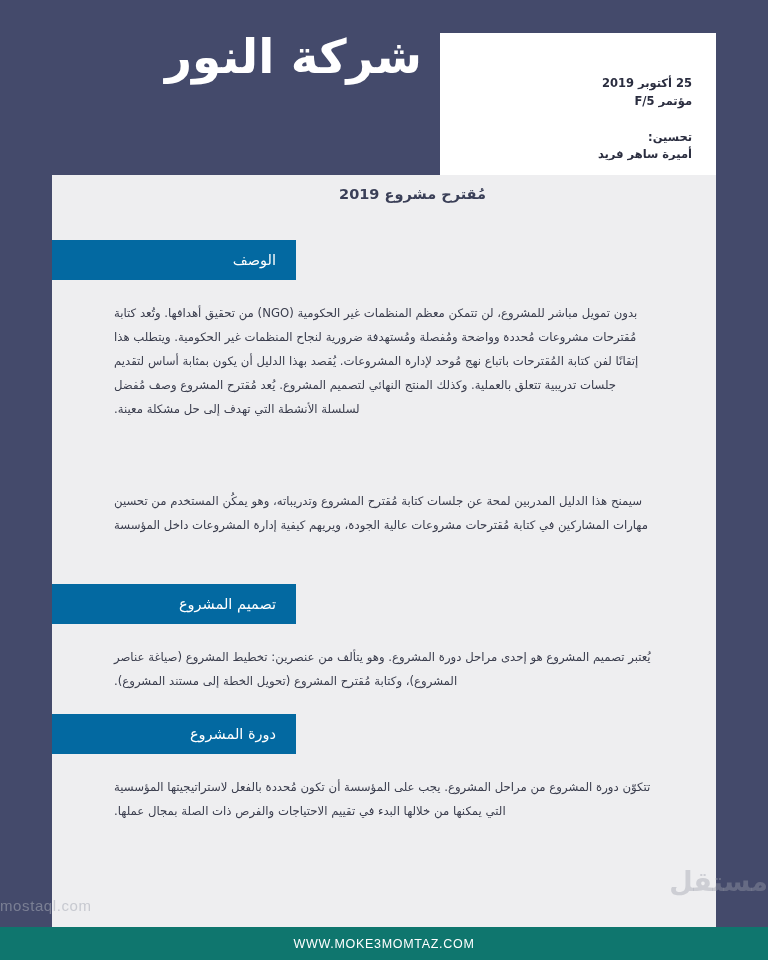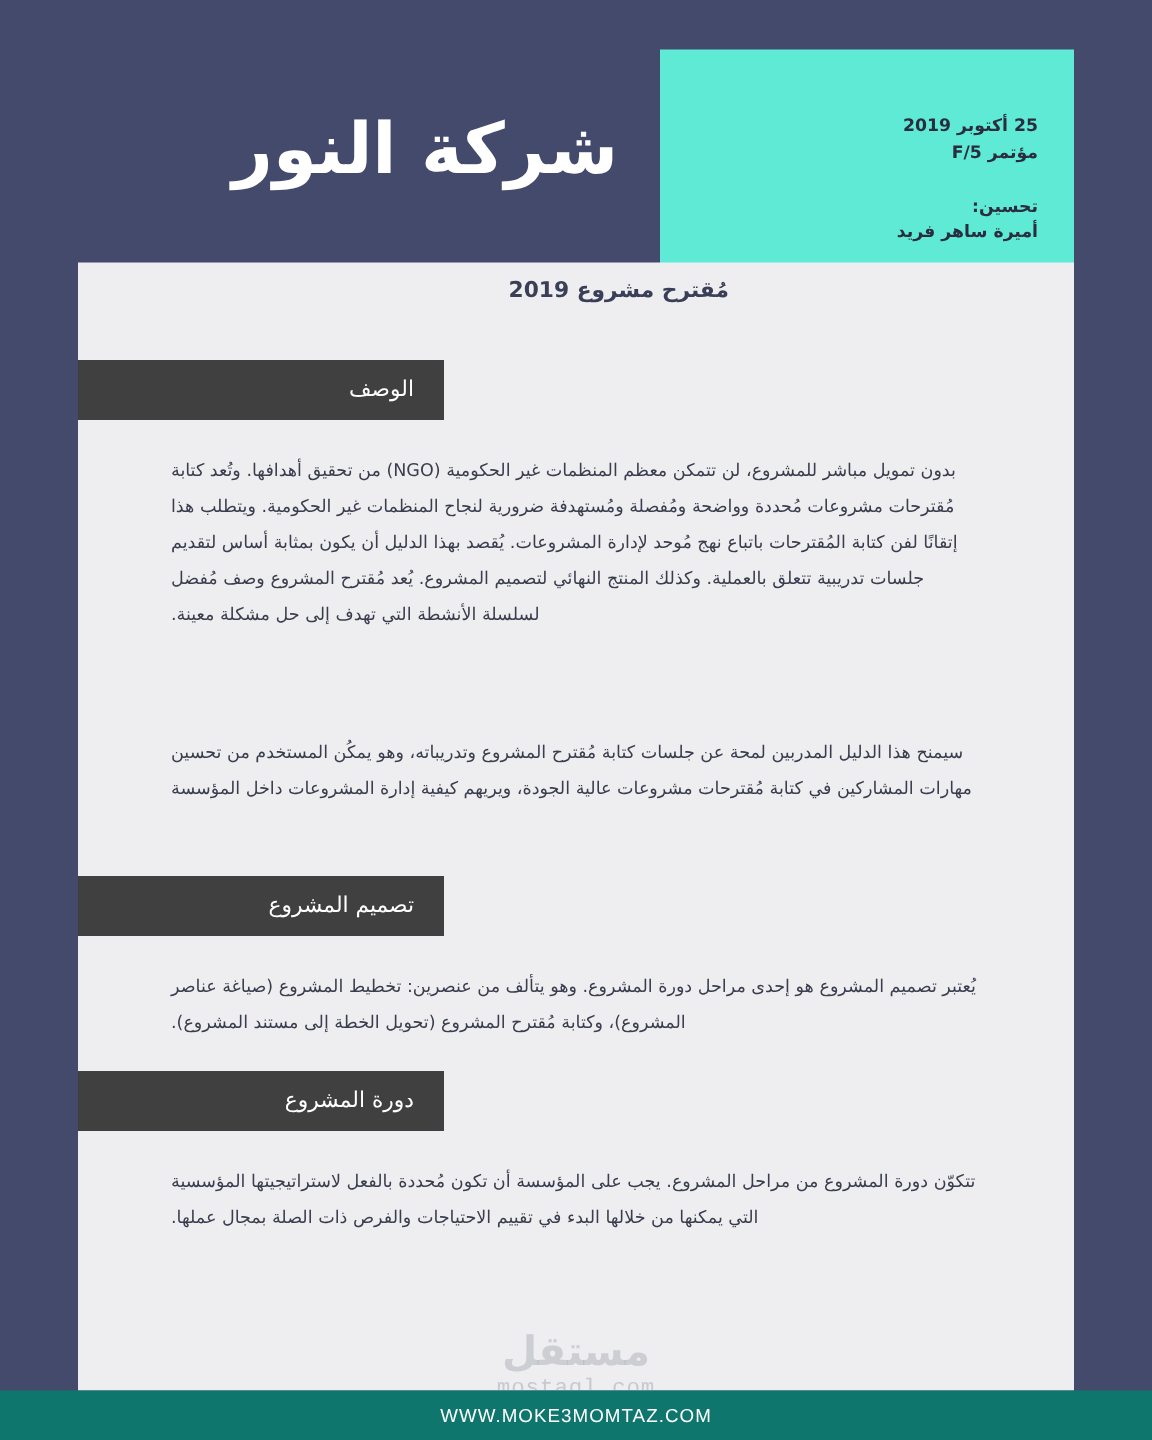--- a/index.html
+++ b/index.html
@@ -25,21 +25,21 @@
     height: 960px;
   }
 
   
   .header-panel {
     position: absolute;
     left: 440px;
     top: 33px;
     width: 276px;
     height: 160px;
-    background: #5eead4;
+    background: #ffffff;
   }
 
   .meta-block {
     position: absolute;
     right: 24px;
     top: 42px;
     text-align: right;
     direction: rtl;
   }
 
@@ -65,23 +65,23 @@
 
   
   .title-bar {
     position: absolute;
     left: 105px;
     top: 33px;
     width: 335px;
     height: 133px;
     background: #444a6b;
     display: flex;
-    align-items: center;
+    align-items: flex-start;
     justify-content: flex-start;
-    padding-right: 28px;
+    padding-right: 18px;
     direction: rtl;
   }
 
   .doc-title {
     color: #ffffff;
     font-size: 47px;
     font-weight: 700;
     line-height: 1;
     white-space: nowrap;
     letter-spacing: 0px;
@@ -108,21 +108,21 @@
     position: absolute;
     left: 52px;
     top: 240px;
     width: 664px;
     direction: rtl;
   }
 
   .section { margin-bottom: 0; }
 
   .section-bar {
-    background: #404040;
+    background: #0369a1;
     height: 40px;
     width: 244px;
     margin-right: auto;
     margin-left: 0;
     display: flex;
     align-items: center;
     padding-right: 20px;
     direction: rtl;
   }
 
@@ -162,41 +162,40 @@
 
   .sec-desc   { margin-bottom: 12px; }
   .sec-obj    { margin-bottom: 14px; }
   .sec-cycle  { margin-bottom: 14px; }
 
   
   .watermark {
     position: absolute;
     left: 0;
     right: 0;
-    top: 888px;
-    text-align: center;
+    top: 868px;
     pointer-events: none;
     direction: rtl;
   }
 
   .watermark-ar {
     font-size: 27px;
     font-weight: 700;
     color: rgba(155,158,170,0.40);
     line-height: 1;
     letter-spacing: 1px;
   }
 
   .watermark-url {
     font-size: 15px;
     color: rgba(168,171,183,0.55);
     letter-spacing: 0.6px;
     margin-top: 2px;
     direction: ltr;
-    font-family: Liberation Mono, monospace;
+    font-family: Liberation Sans, sans-serif;
   }
 
   
   .footer {
     position: absolute;
     left: 0;
     right: 0;
     bottom: 0;
     height: 33px;
     background: #0f766e;

